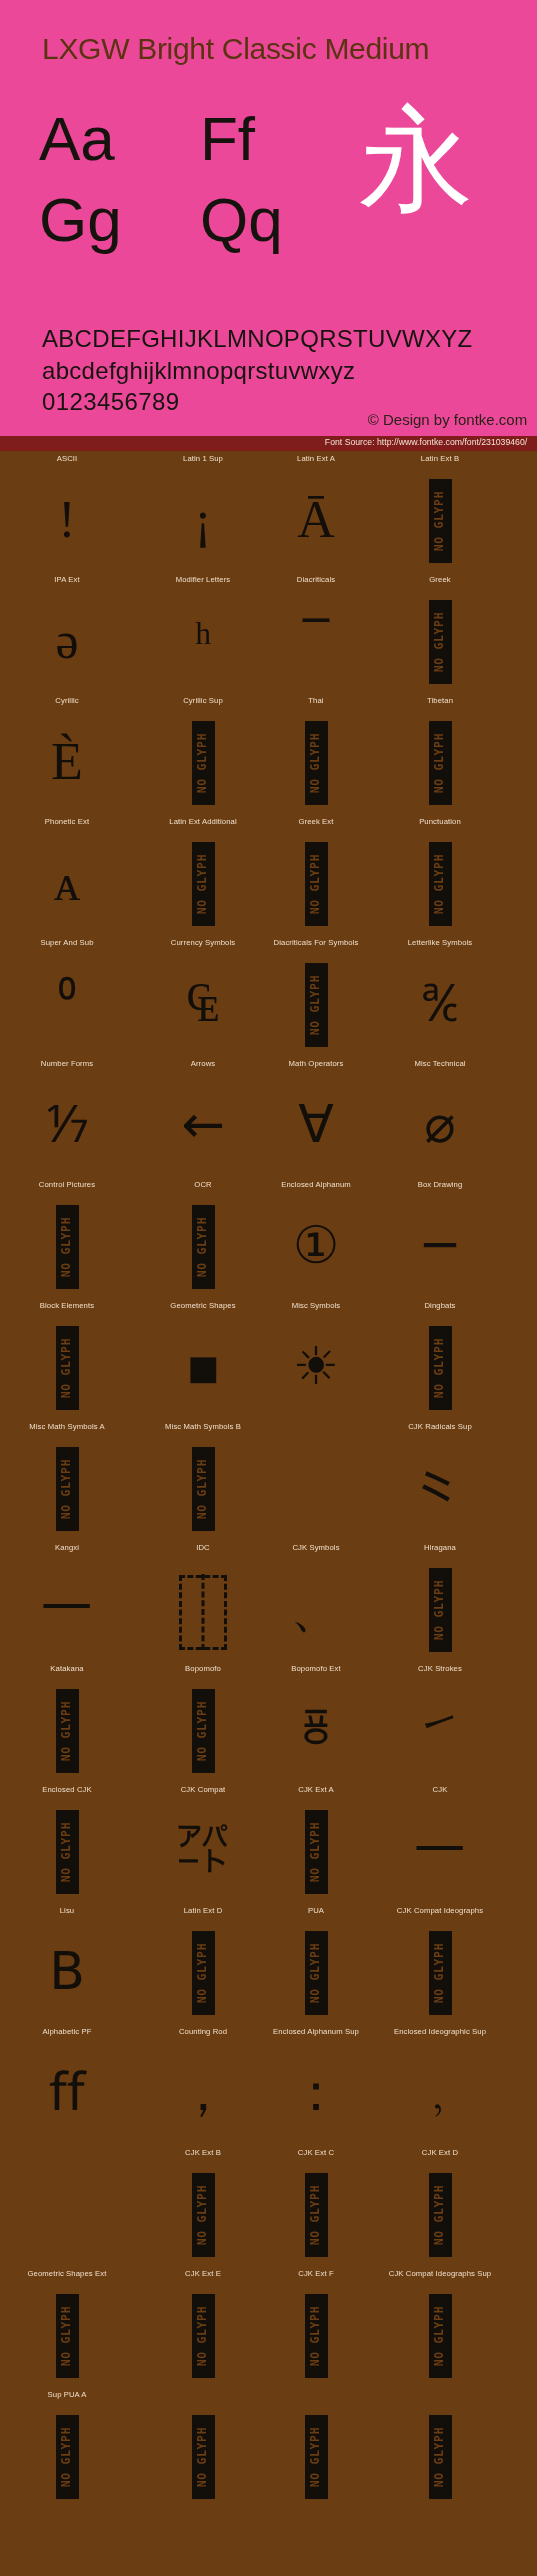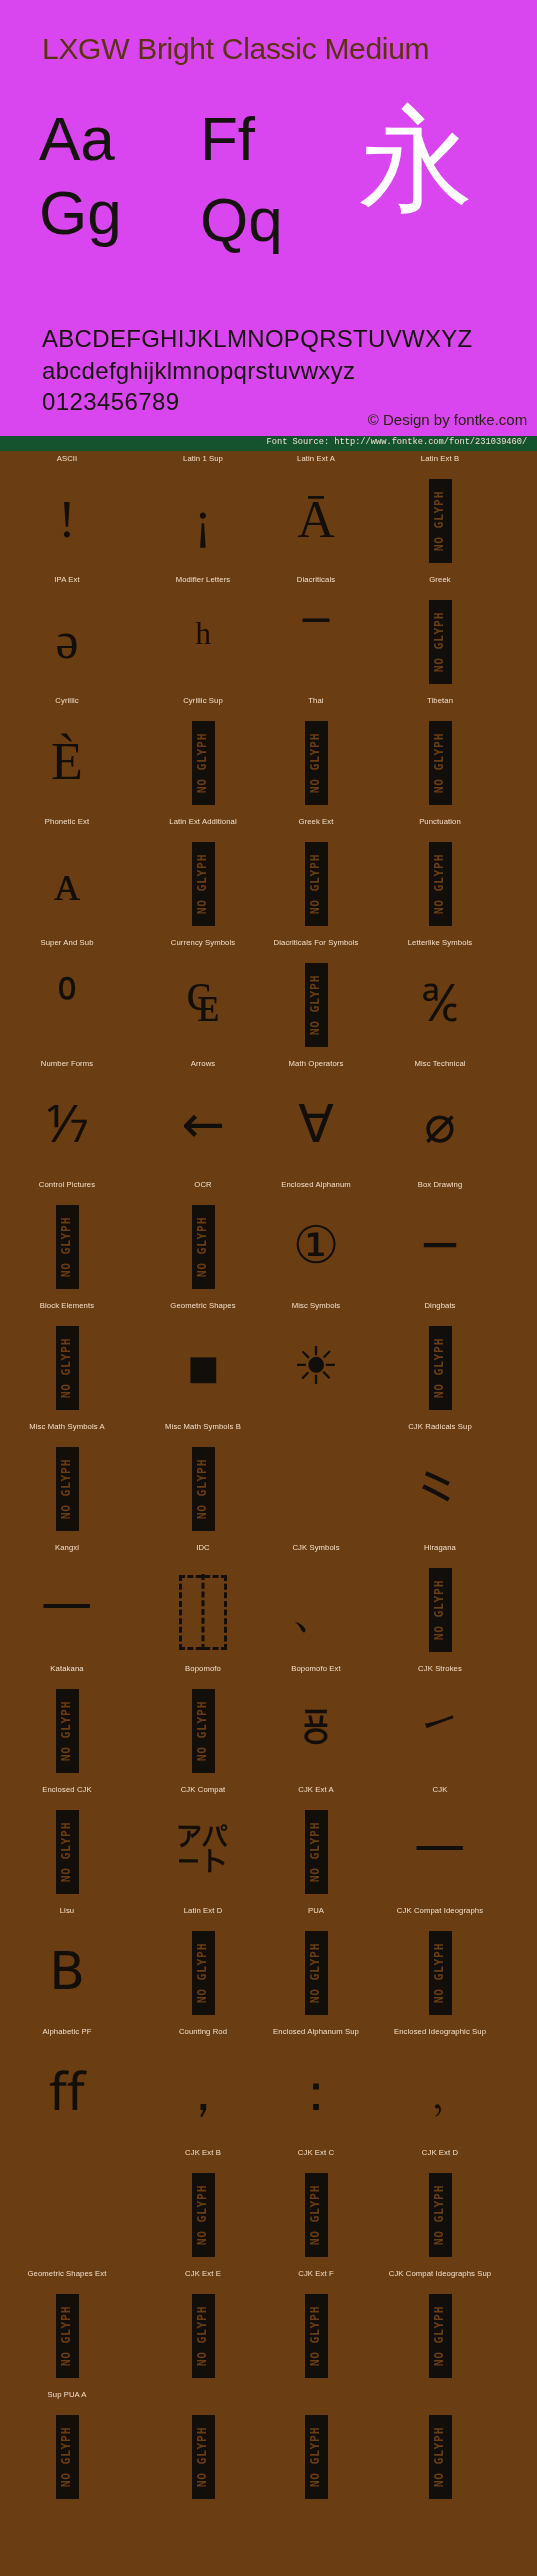--- a/index.html
+++ b/index.html
@@ -9,21 +9,21 @@
     background: #6b3d12;
     font-family: "Liberation Sans", sans-serif;
     overflow: hidden;
   }
 
   
   .specimen-header {
     position: relative;
     width: 538px;
     height: 436px;
-    background: #d946ef;
+    background: #ec4899;
     padding: 0;
   }
   .font-title {
     position: absolute;
     left: 42px;
     top: 32px;
     font-size: 30px;
     font-weight: 400;
     color: #5b3311;
     letter-spacing: -0.3px;
@@ -43,21 +43,21 @@
     position: absolute;
     font-size: 62px;
     line-height: 1;
     color: #16120e;
     font-weight: 400;
     white-space: nowrap;
     font-family: Liberation Sans, sans-serif;
   }
   .sample-cell.c0 { left: 0px;   top: 0px; }
   .sample-cell.c1 { left: 161px; top: 0px; }
-  .sample-cell.c2 { left: 0px;   top: 74px; }
+  .sample-cell.c2 { left: 0px;   top: 81px; }
   .sample-cell.c3 { left: 161px; top: 81px; }
   .sample-cjk {
     position: absolute;
     left: 320px;
     top: -5.4px;
     font-size: 114px;
     line-height: 1;
     color: #ffffff;
     font-family: "DejaVu Sans", sans-serif;
   }
@@ -87,22 +87,21 @@
     white-space: nowrap;
   }
 
   
   .source-bar {
     position: absolute;
     left: 0;
     top: 436px;
     width: 538px;
     height: 15px;
-    background: #14532d;
-    font-family: Liberation Mono, monospace;
+    background: #7f1d1d;
   }
   .source-text {
     position: absolute;
     right: 10.8px;
     top: 0.7px;
     font-size: 8.7px;
     color: #f2e3d2;
     white-space: nowrap;
   }
 

